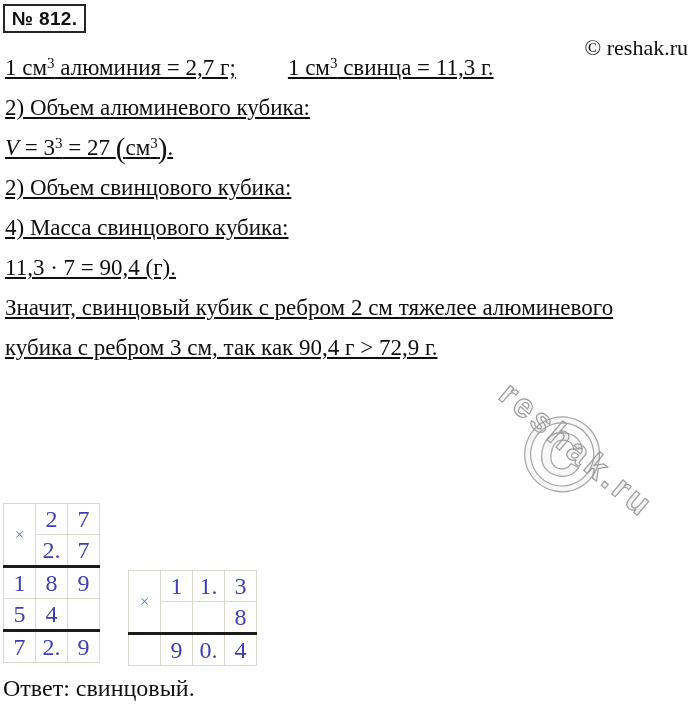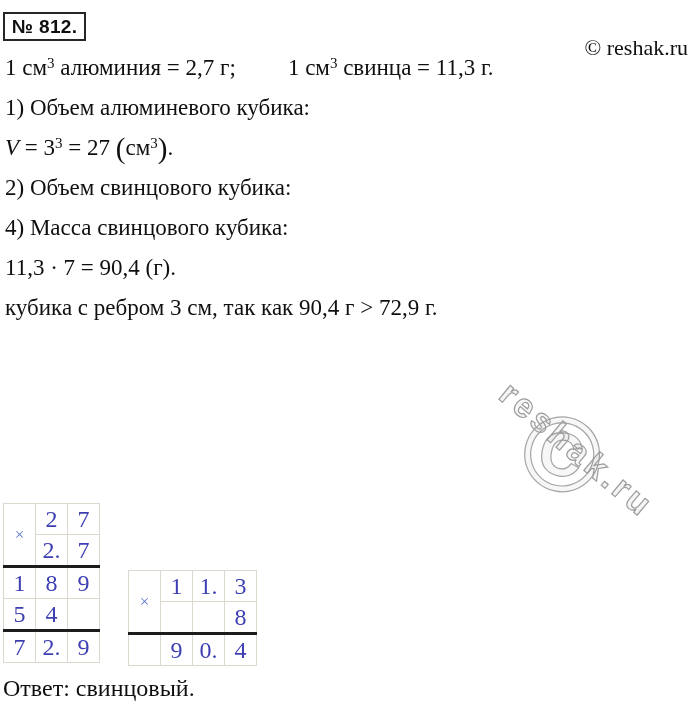--- a/index.html
+++ b/index.html
@@ -4,34 +4,34 @@
 <style>
   html,body{margin:0;padding:0;}
   body{
     width:693px;height:705px;background:#ffffff;position:relative;overflow:hidden;
     font-family:"Liberation Serif",serif;color:#0f0f0f;
   }
   .stage{position:absolute;inset:0;}
 
   
   .numbox{
-    position:absolute;left:3px;top:12px;height:25px;
+    position:absolute;left:3px;top:4px;height:25px;
     border:2px solid #262626;padding:0 7px;
     display:flex;align-items:center;
     font-family:"Liberation Sans",sans-serif;font-weight:bold;font-size:19px;
     letter-spacing:0.3px;background:#fff;z-index:2;
   }
   .credit{
     position:absolute;top:5px;right:5px;font-size:22px;z-index:2;margin-top:30px;
   }
 
   
   .content{position:absolute;left:5px;top:48px;z-index:2;}
   .line{
-    line-height:40px;height:40px;font-size:23px;white-space:pre;
+    line-height:40px;height:40px;font-size:23px;white-space:pre;text-decoration:underline;
   }
   .line sup{font-size:15px;line-height:0;vertical-align:7px;}
   .line i{font-family:"Liberation Serif",serif;}
   .hgap{display:inline-block;width:52px;}
   .paren{font-size:29px;vertical-align:-3px;font-weight:400;}
 
   .answer{
     position:absolute;left:3px;top:672px;font-size:24px;line-height:32px;z-index:2;white-space:pre;
   }
 
@@ -79,25 +79,26 @@
 
   <div class="credit">© reshak.ru</div>
 
   <div class="watermark">
     <span class="wm-copy">©</span>
     <span class="wm-text">reshak.ru</span>
   </div>
 
   <div class="content">
     <div class="line">1 см<sup>3</sup> алюминия = 2,7 г;<span class="hgap"></span>1 см<sup>3</sup> свинца = 11,3 г.</div>
-    <div class="line">1) Объем алюминевого кубика:</div>
+    <div class="line">2) Объем алюминевого кубика:</div>
     <div class="line"><i>V</i> = 3<sup>3</sup> = 27 <span class="paren">(</span>см<sup>3</sup><span class="paren">)</span>.</div>
     <div class="line">2) Объем свинцового кубика:</div>
     <div class="line">4) Масса свинцового кубика:</div>
     <div class="line">11,3 · 7 = 90,4 (г).</div>
+    <div class="line">Значит, свинцовый кубик с ребром 2 см тяжелее алюминевого</div>
     <div class="line">кубика с ребром 3 см, так как 90,4 г &gt; 72,9 г.</div>
   </div>
 
   <table class="grid" id="grid-aluminum">
       <tbody>
         <tr>
           <td rowspan="2" class="op">×</td>
           <td>2</td>
           <td>7</td>
         </tr>

